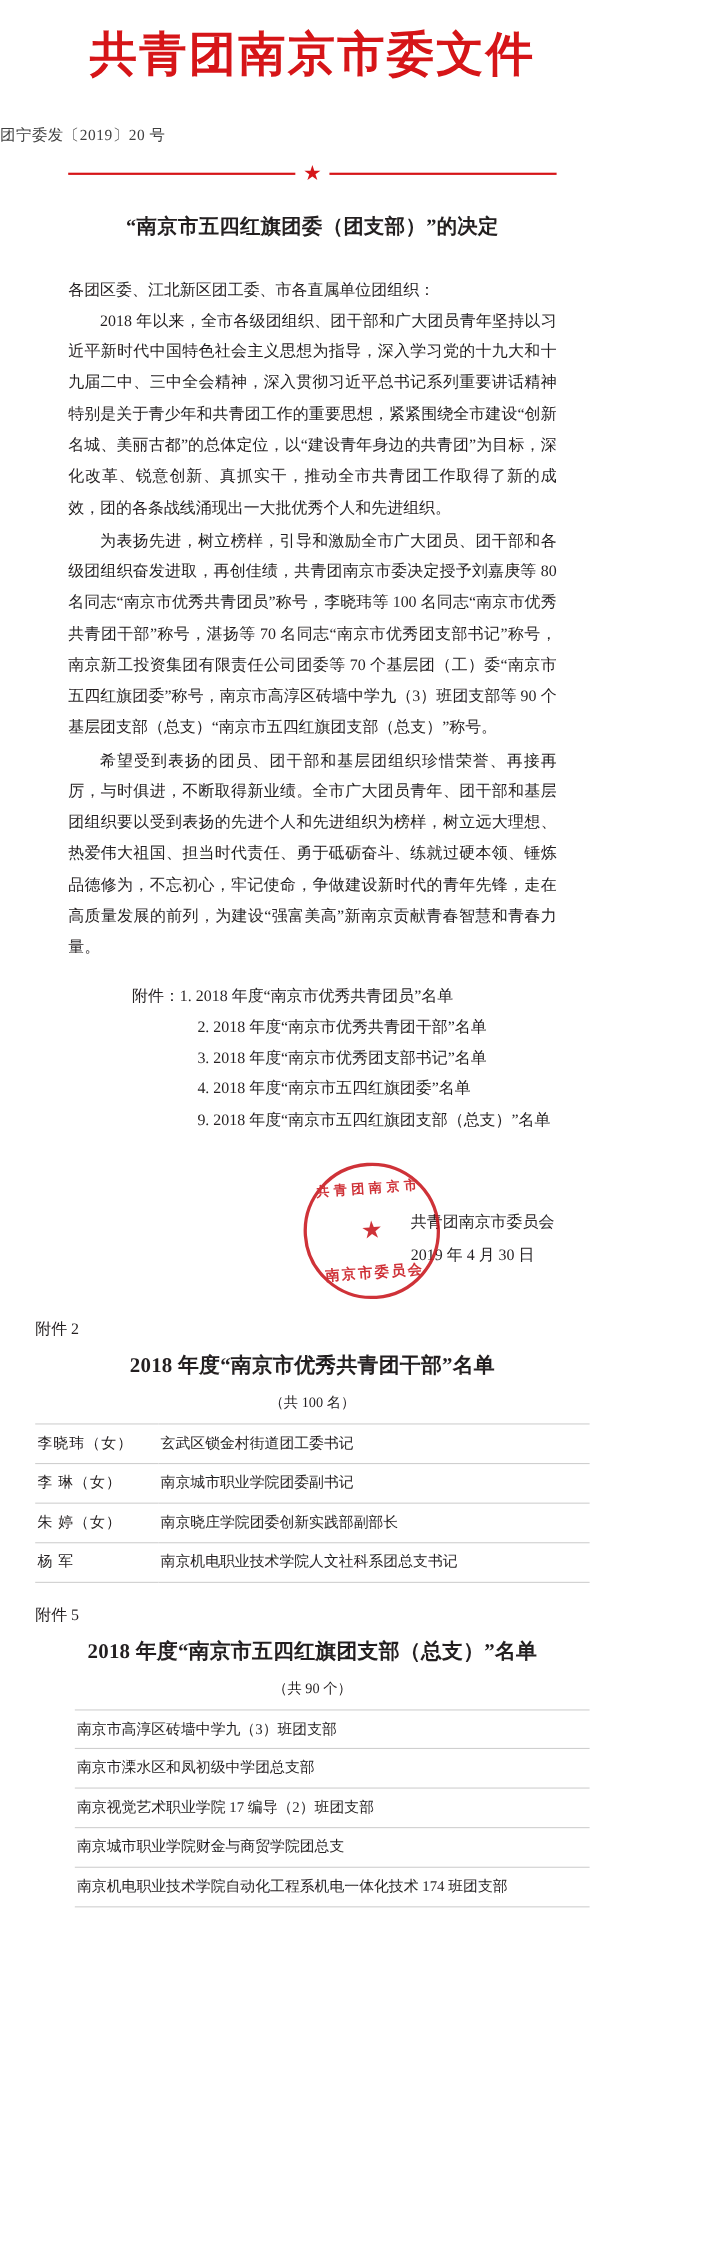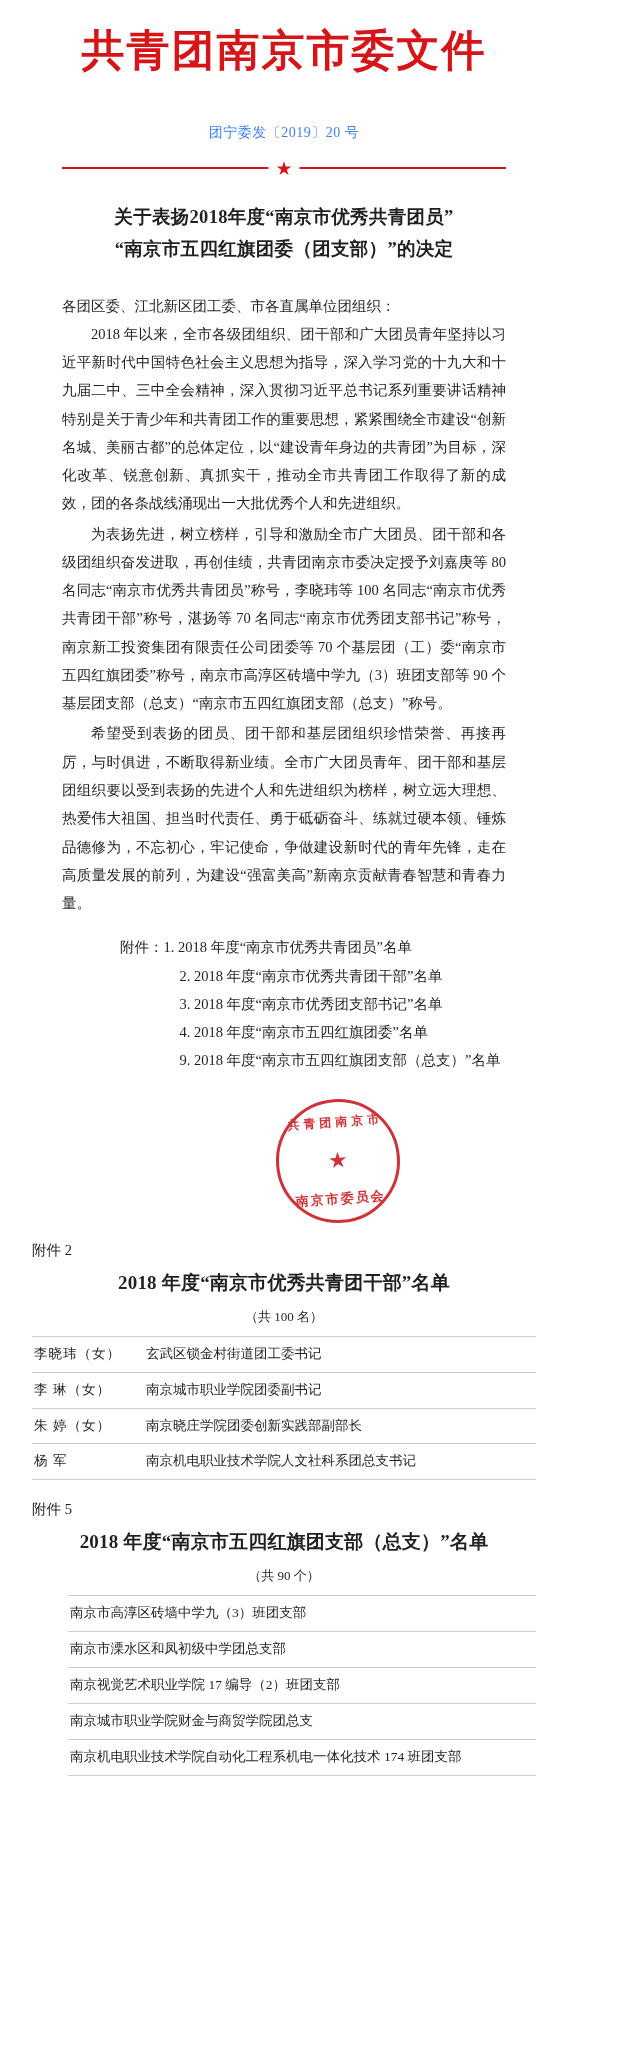--- a/index.html
+++ b/index.html
@@ -28,24 +28,24 @@
   .masthead-title {
     color: #d61518;
     font-family: "Liberation Serif", "DejaVu Serif", serif;
     font-weight: bold;
     font-size: 43px;
     letter-spacing: 2px;
     line-height: 1.16;
     white-space: nowrap;
   }
   .doc-number {
-    text-align: center;
+    text-align: left;
     font-size: 14px;
-    color: #3b82f6;
-    margin-top: 48px;
+    color: #404040;
+    margin-top: 38px;
     letter-spacing: 0.5px;
   }
   .red-rule-wrap {
     margin-top: 18px;
     position: relative;
     height: 16px;
   }
   .red-rule {
     position: absolute;
     left: 62px;
@@ -226,21 +226,20 @@
     <div class="masthead-title">共青团南京市委文件</div>
     <div class="doc-number">团宁委发〔2019〕20 号</div>
     <div class="red-rule-wrap">
       <div class="red-rule"></div>
       <div class="red-star">★</div>
     </div>
   </div>
 
   <div class="content">
     <div class="doc-title">
-      <span class="ln">关于表扬2018年度“南京市优秀共青团员”</span>
       <span class="ln">“南京市五四红旗团委（团支部）”的决定</span>
     </div>
 
     <div class="addressee">各团区委、江北新区团工委、市各直属单位团组织：</div>
 
     <p class="para">2018 年以来，全市各级团组织、团干部和广大团员青年坚持以习近平新时代中国特色社会主义思想为指导，深入学习党的十九大和十九届二中、三中全会精神，深入贯彻习近平总书记系列重要讲话精神特别是关于青少年和共青团工作的重要思想，紧紧围绕全市建设“创新名城、美丽古都”的总体定位，以“建设青年身边的共青团”为目标，深化改革、锐意创新、真抓实干，推动全市共青团工作取得了新的成效，团的各条战线涌现出一大批优秀个人和先进组织。</p>
     <p class="para">为表扬先进，树立榜样，引导和激励全市广大团员、团干部和各级团组织奋发进取，再创佳绩，共青团南京市委决定授予刘嘉庚等 80 名同志“南京市优秀共青团员”称号，李晓玮等 100 名同志“南京市优秀共青团干部”称号，湛扬等 70 名同志“南京市优秀团支部书记”称号，南京新工投资集团有限责任公司团委等 70 个基层团（工）委“南京市五四红旗团委”称号，南京市高淳区砖墙中学九（3）班团支部等 90 个基层团支部（总支）“南京市五四红旗团支部（总支）”称号。</p>
     <p class="para">希望受到表扬的团员、团干部和基层团组织珍惜荣誉、再接再厉，与时俱进，不断取得新业绩。全市广大团员青年、团干部和基层团组织要以受到表扬的先进个人和先进组织为榜样，树立远大理想、热爱伟大祖国、担当时代责任、勇于砥砺奋斗、练就过硬本领、锤炼品德修为，不忘初心，牢记使命，争做建设新时代的青年先锋，走在高质量发展的前列，为建设“强富美高”新南京贡献青春智慧和青春力量。</p>
 
     <div class="attach-block">
@@ -248,20 +247,24 @@
         <span>附件：</span><span>1. 2018 年度“南京市优秀共青团员”名单</span>
       </div>
       <div class="attach-rest">2. 2018 年度“南京市优秀共青团干部”名单</div>
       <div class="attach-rest">3. 2018 年度“南京市优秀团支部书记”名单</div>
       <div class="attach-rest">4. 2018 年度“南京市五四红旗团委”名单</div>
       <div class="attach-rest">9. 2018 年度“南京市五四红旗团支部（总支）”名单</div>
     </div>
   </div>
 
   <div class="sealzone">
+    <div class="sign-lines">
+      <div>共青团南京市委员会</div>
+      <div>2019 年 4 月 30 日</div>
+    </div>
     <div class="seal">
       <div class="seal-top">共青团南京市</div>
       <div class="seal-star">★</div>
       <div class="seal-bottom">南京市委员会</div>
     </div>
   </div>
 
   <div class="appendix">
     <div class="appendix-label">附件 2</div>
     <div class="appendix-title">2018 年度“南京市优秀共青团干部”名单</div>

